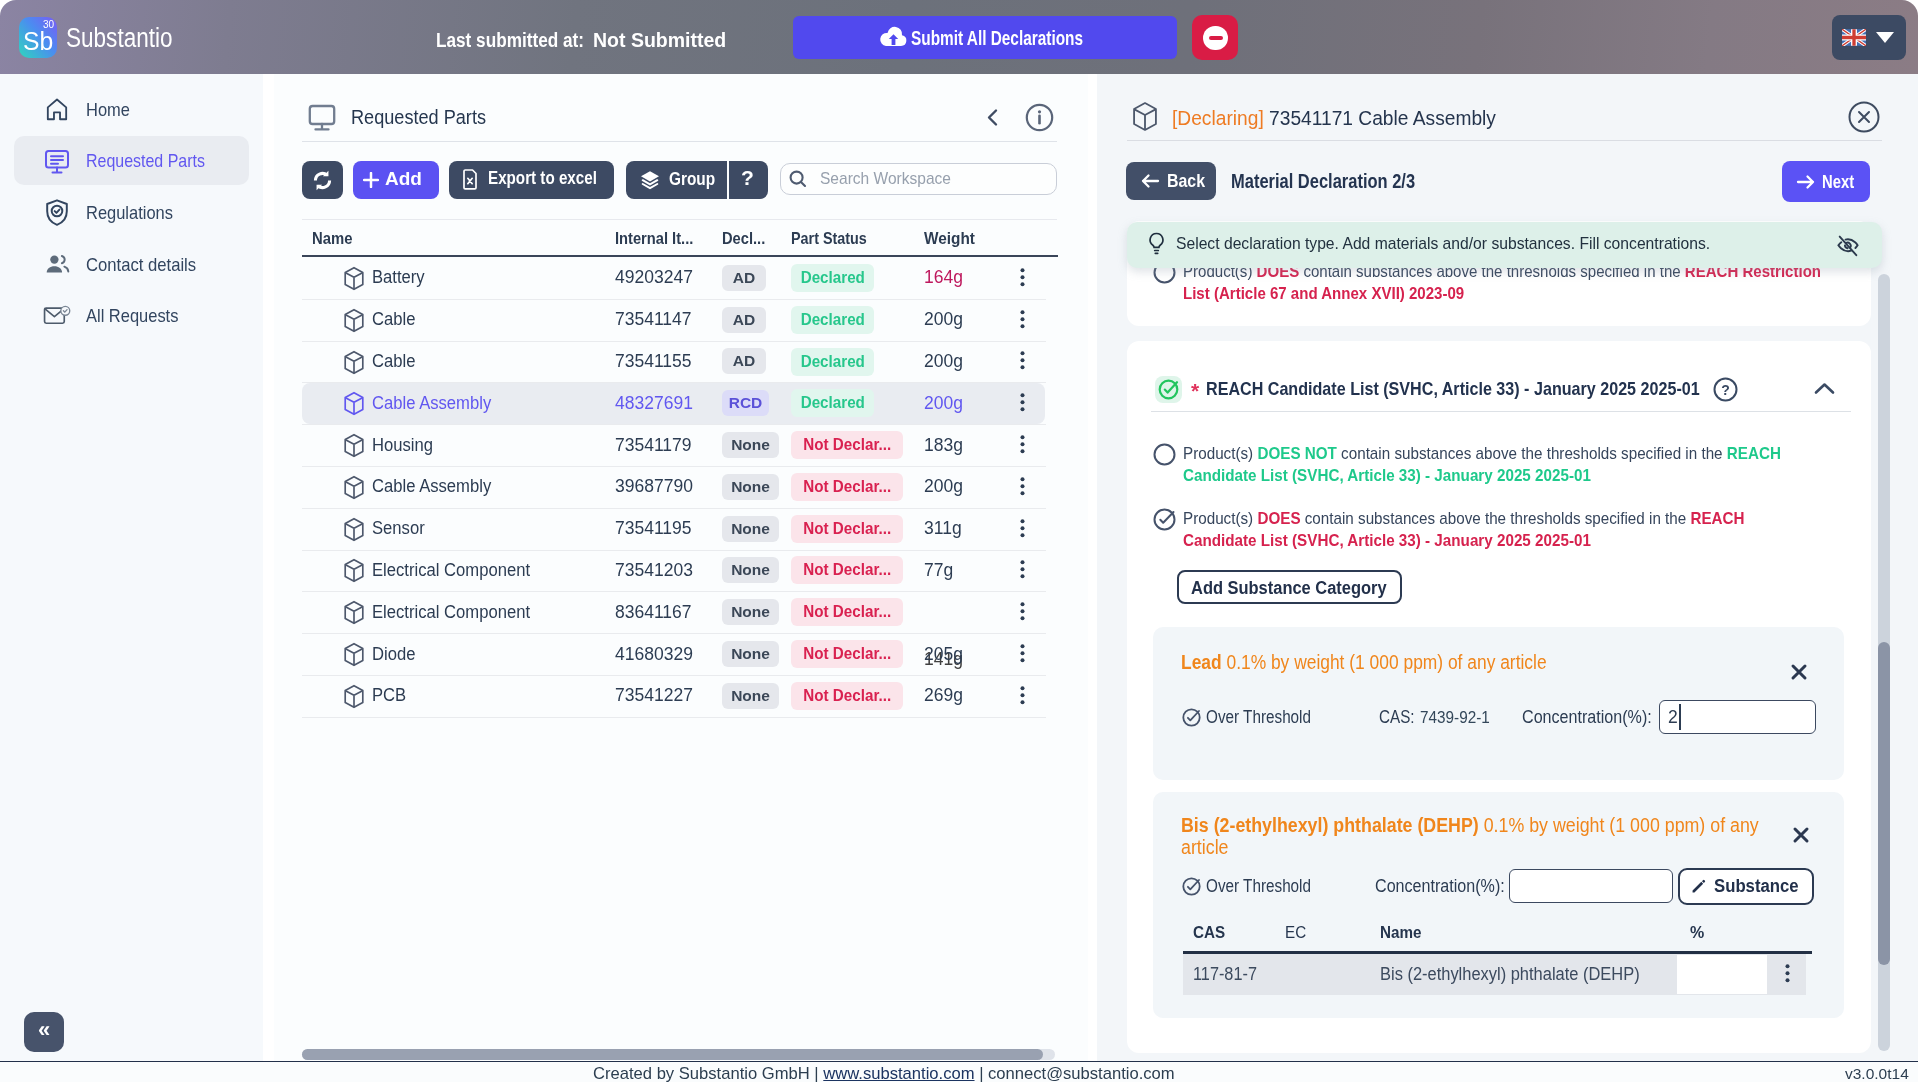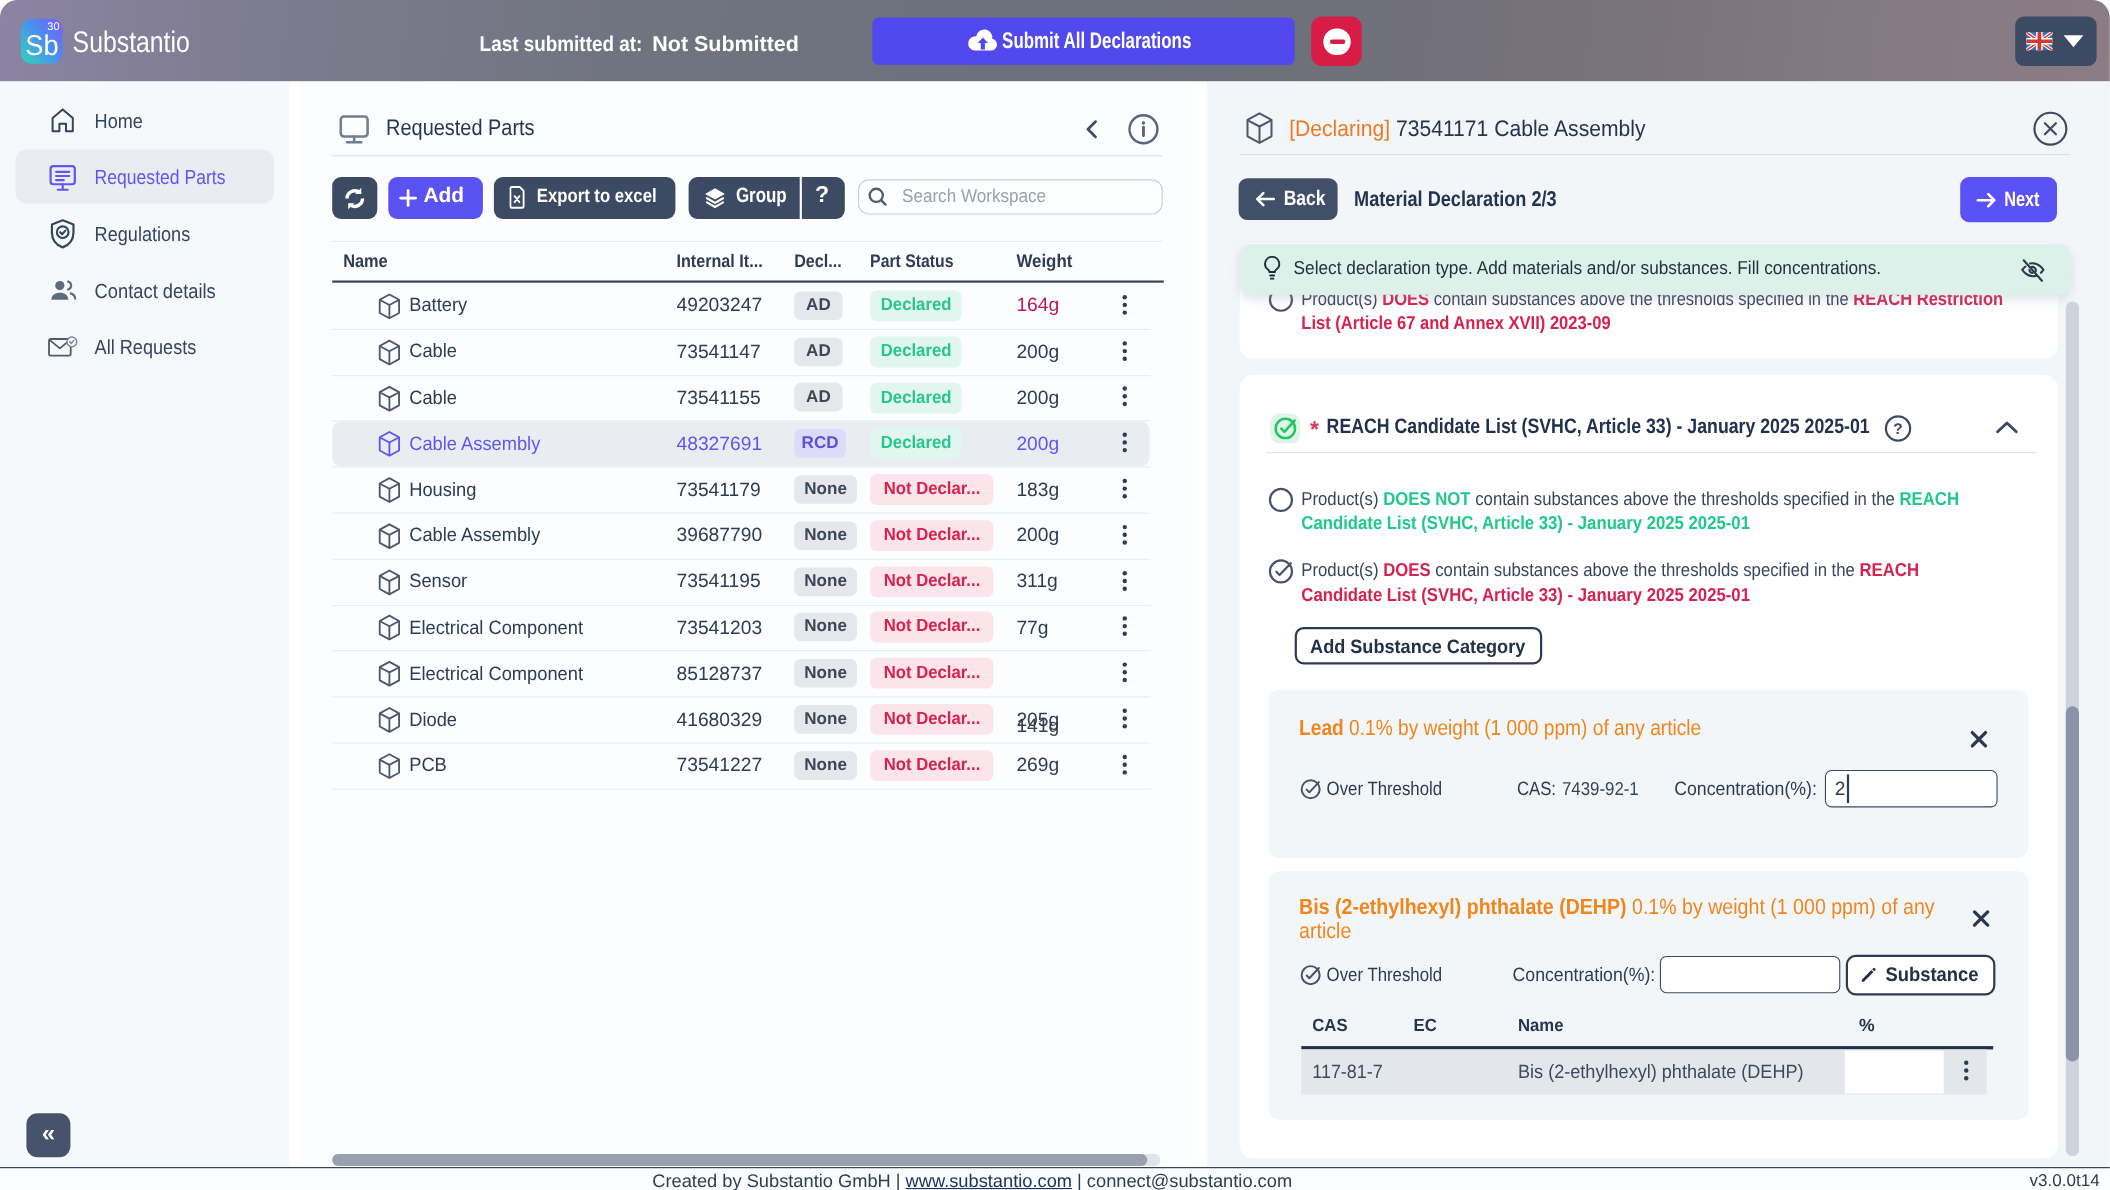--- a/index.html
+++ b/index.html
@@ -331,21 +331,21 @@
       </svg>
     </div>
 <div class="abs" style="left:302px;top:633.2px;width:744px;height:1px;background:#e9ebee;"></div>
 <div class="abs" style="left:342px;top:600px;">
       <svg width="24" height="25" viewBox="0 0 24 27" fill="none" stroke="#4d586c" stroke-width="1.8" stroke-linejoin="round">
         <path d="M12 1.8 21.5 7v13L12 25.2 2.5 20V7Z"></path>
         <path d="M2.8 7.3 12 12.2l9.2-4.9M12 12.2V25"></path>
       </svg>
     </div>
 <div class="abs" style="left:372px;top:601.8px;font-size:17.5px;color:#2c3c52;white-space:pre;transform:scaleX(0.95);transform-origin:0 0;">Electrical Component</div>
-<div class="abs" style="left:615px;top:601.8px;font-size:17.5px;color:#2c3c52;white-space:pre;">85128737</div>
+<div class="abs" style="left:615px;top:601.8px;font-size:17.5px;color:#2c3c52;white-space:pre;">83641167</div>
 <div class="abs" style="left:722px;top:599px;width:57px;height:26px;border-radius:6px;background:#e5e7ec;color:#3b4757;font-size:15.5px;font-weight:bold;display:flex;align-items:center;justify-content:center;">None</div>
 <div class="abs" style="left:791px;top:598px;width:112px;height:28px;border-radius:6px;background:#fbe4ea;color:#d92150;font-size:16px;font-weight:bold;display:flex;align-items:center;justify-content:center;">
       <span style="transform:scaleX(0.95);">Not Declar...</span>
     </div>
 <div class="abs" style="left:924px;top:601.8px;font-size:17.5px;color:#404040;white-space:pre;margin-top:47px;">141g</div>
 <div class="abs" style="left:1020px;top:601px;">
       <svg width="5" height="21" viewBox="0 0 5 21">
         <circle cx="2.5" cy="3.2" r="2" fill="#2c3c52"></circle>
         <circle cx="2.5" cy="10.2" r="2" fill="#2c3c52"></circle>
         <circle cx="2.5" cy="17.2" r="2" fill="#2c3c52"></circle>
@@ -527,21 +527,21 @@
 <div class="abs" style="left:1509px;top:869px;width:164px;height:34px;border-radius:6px;border:1.5px solid #3c4960;background:#fff;z-index:1;"></div>
 <div class="abs" style="left:1678px;top:868px;width:136px;height:37px;border-radius:9px;border:2px solid #2c3a52;background:#fff;z-index:1;"></div>
 <div class="abs" style="left:1690px;top:878px;z-index:1;">
       <svg width="17" height="17" viewBox="0 0 20 20">
 <path d="M3 14.8V17h2.2L15.5 6.7l-2.2-2.2Z" fill="#22304a"></path>
 <path d="M14.1 3.7l1.1-1.1a1.25 1.25 0 0 1 1.8 0l.4.4a1.25 1.25 0 0 1 0 1.8l-1.1 1.1Z" fill="#22304a"></path>
       </svg>
     </div>
 <div class="abs" style="left:1714px;top:876px;font-size:18px;color:#22304a;white-space:pre;font-weight:bold;transform:scaleX(0.93);transform-origin:0 0;z-index:1;">Substance</div>
 <div class="abs" style="left:1193px;top:924px;font-size:16px;color:#25354e;white-space:pre;font-weight:bold;transform:scaleX(0.95);transform-origin:0 0;z-index:1;">CAS</div>
-<div class="abs" style="left:1285px;top:924px;font-size:16px;color:#25354e;white-space:pre;font-weight:bold;transform:scaleX(0.95);transform-origin:0 0;z-index:1;">EC</div>
+<div class="abs" style="left:1285px;top:924px;font-size:16px;color:#25354e;white-space:pre;font-weight:normal;transform:scaleX(0.95);transform-origin:0 0;z-index:1;">EC</div>
 <div class="abs" style="left:1380px;top:924px;font-size:16px;color:#25354e;white-space:pre;font-weight:bold;transform:scaleX(0.95);transform-origin:0 0;z-index:1;">Name</div>
 <div class="abs" style="left:1690px;top:924px;font-size:16px;color:#25354e;white-space:pre;font-weight:bold;z-index:1;">%</div>
 <div class="abs" style="left:1183px;top:951px;width:629px;height:2.5px;background:#222f44;z-index:1;"></div>
 <div class="abs" style="left:1183px;top:954px;width:623px;height:41px;background:#e3e6eb;z-index:1;"></div>
 <div class="abs" style="left:1193px;top:964px;font-size:17.5px;color:#3c4a5e;white-space:pre;transform:scaleX(0.93);transform-origin:0 0;z-index:1;">117-81-7</div>
 <div class="abs" style="left:1380px;top:964px;font-size:17.5px;color:#3c4a5e;white-space:pre;transform:scaleX(0.94);transform-origin:0 0;z-index:1;">Bis (2-ethylhexyl) phthalate (DEHP)</div>
 <div class="abs" style="left:1677px;top:955px;width:90px;height:39px;background:#fff;z-index:1;"></div>
 <div class="abs" style="left:1785px;top:963px;z-index:1;">
       <svg width="5" height="21" viewBox="0 0 5 21">
         <circle cx="2.5" cy="3.2" r="2" fill="#2c3c52"></circle>

